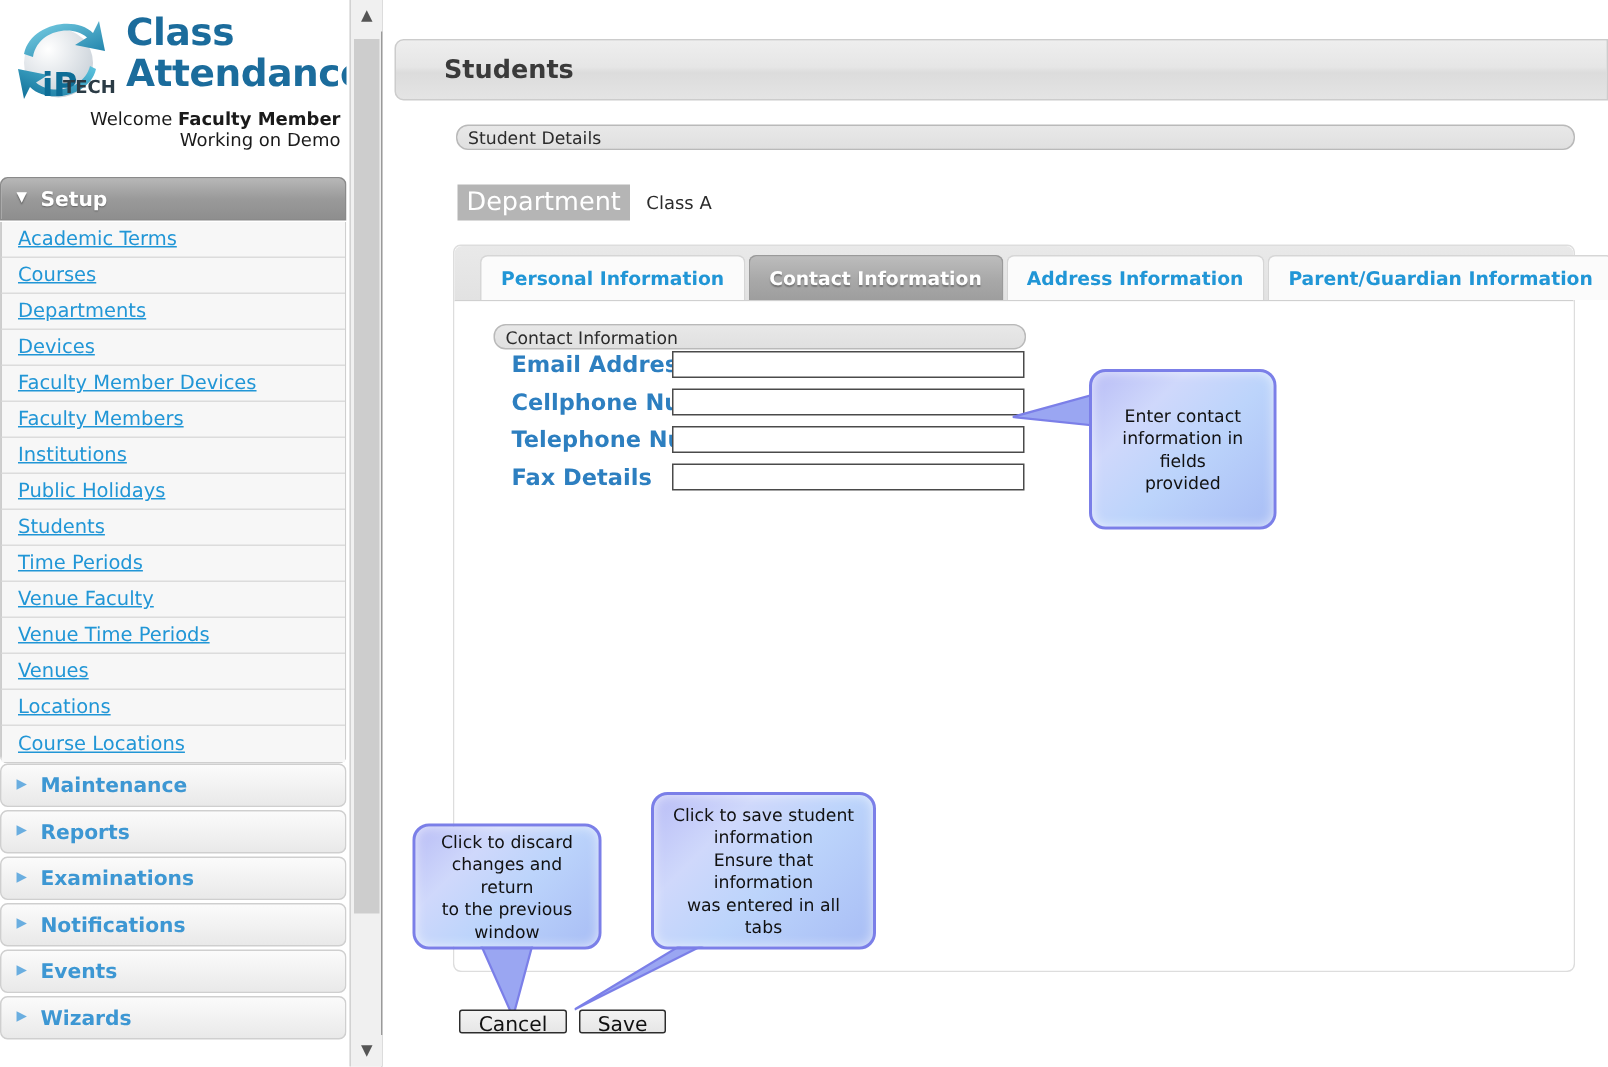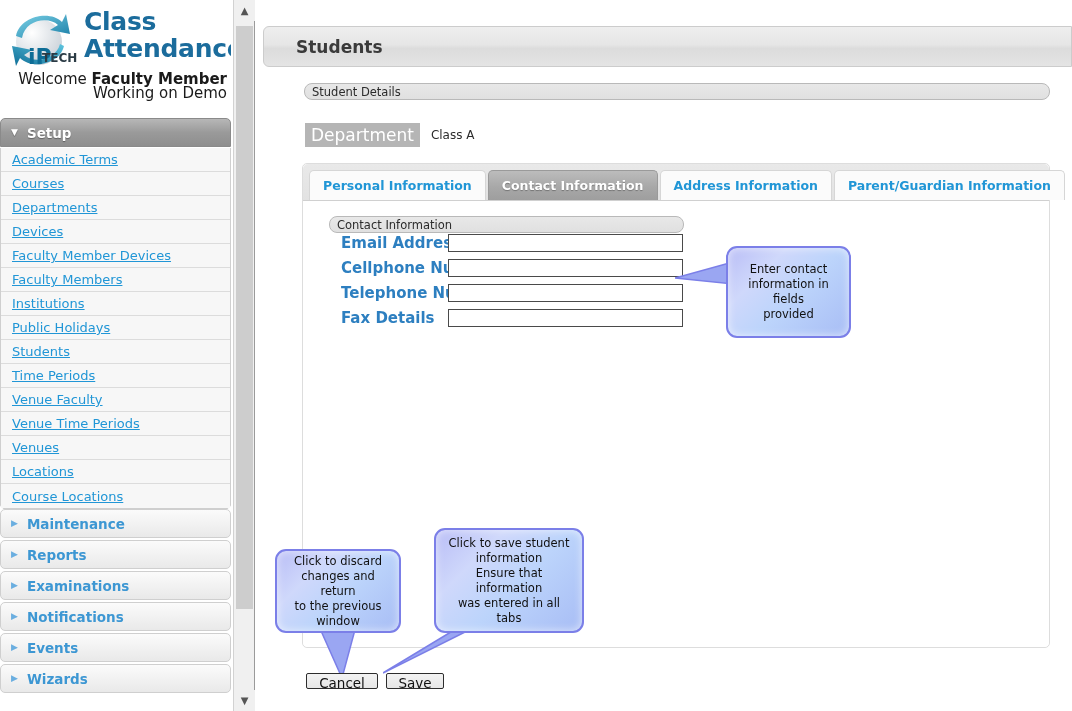--- a/index.html
+++ b/index.html
@@ -31,21 +31,21 @@
     position: absolute; left: 84px; top: 8px; right: 4px;
     text-align: left;
   }
   .brand-line {
     font-size: 25px; font-weight: bold; color: #1b6c9c;
     line-height: 27px; letter-spacing: -0.3px;
   }
   #brand-sub {
     position: absolute; right: 4px; top: 72px;
     text-align: right;
-    font-size: 15px; color: #1a1a1a; line-height: 14px;
+    font-size: 12px; color: #1a1a1a; line-height: 14px;
   }
   #brand-sub b { font-weight: bold; }
 
   .acc-header {
     height: 29px;
     margin: 0 0 1px 0;
     display: flex; align-items: center;
     padding-left: 10px;
     font-size: 13.5px; font-weight: bold;
     border: 1px solid #c3c3c3;
@@ -154,21 +154,21 @@
     border: 1px solid #dddddd;
     border-radius: 5px;
     background: #ffffff;
   }
   #tabs-strip {
     position: relative;
     height: 37px;
     background: linear-gradient(to bottom, #e9e9e9 0%, #e2e2e2 100%);
     border-radius: 5px 5px 0 0;
     border-bottom: 1px solid #d0d0d0;
-    padding: 7px 0 0 6px;
+    padding: 7px 0 0 17px;
     display: flex; align-items: flex-end;
   }
   .tab {
     height: 30px;
     margin-right: 2px;
     padding: 0 13px;
     display: flex; align-items: center;
     font-size: 12.5px; font-weight: bold;
     border-radius: 5px 5px 0 0;
     cursor: pointer;
@@ -429,21 +429,21 @@
             <div class="field-label">Fax Details</div>
             <input type="text" class="field-input" placeholder="" style="">
           </div>
         </div>
     </div>
   </div>
 
   <svg class="tail" style="left:418px; top:258px; width:60px; height:36px;" viewBox="0 0 60 36">
     <polygon points="58,4 58,26 0,20" fill="#9aa6f2" stroke="#7b7fe8" stroke-width="1.5"></polygon>
   </svg>
-  <div class="callout" style="left:469px; top:246px; width:125px; height:92px;">
+  <div class="callout" style="left:469px; top:246px; width:125px; height:107px;">
     <span>Enter contact
 information in fields
 provided</span>
   </div>
 
   <svg class="tail" style="left:55px; top:620px; width:70px; height:62px;" viewBox="0 0 70 62">
     <polygon points="6,4 44,6 30,58" fill="#9aa6f2" stroke="#7b7fe8" stroke-width="1.5"></polygon>
   </svg>
   <div class="callout" style="left:18px; top:549px; width:126px; height:84px;">
     <span>Click to discard

